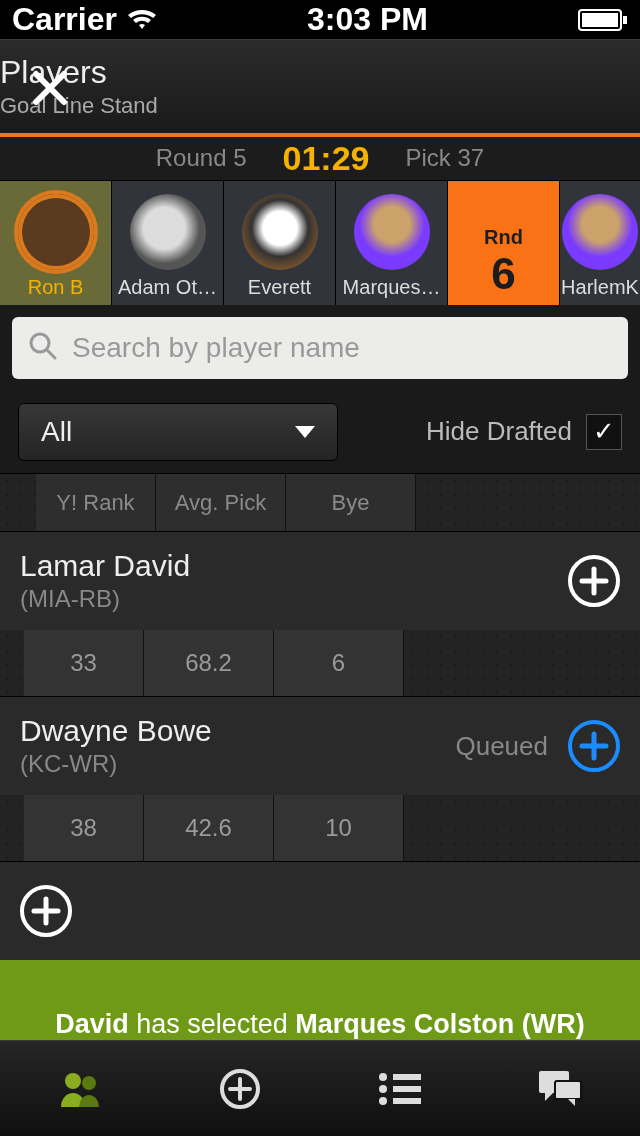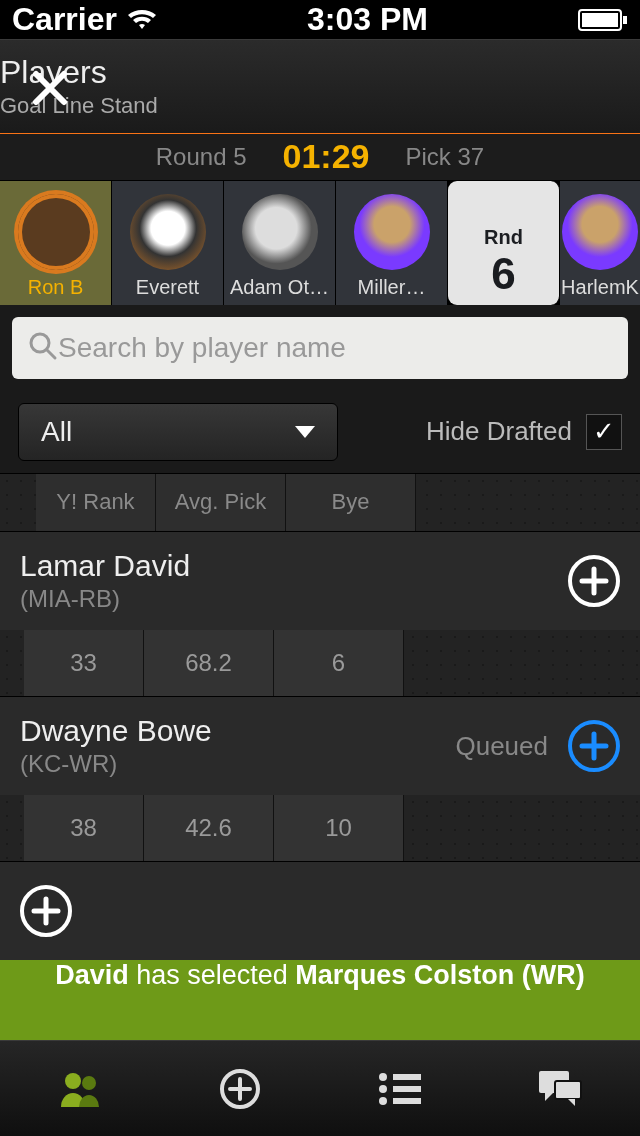--- a/index.html
+++ b/index.html
@@ -12,41 +12,41 @@
   .wifi-icon svg, .battery-icon svg { display:block; }
 
   
   .header { height:96px; background:linear-gradient(#2b2b2b,#1a1a1a); border-top:1px solid #3a3a3a; display:flex; align-items:center; position:relative; }
   .close-x { position:absolute; left:26px; top:24px; width:48px; height:48px; display:flex; align-items:center; justify-content:center; cursor:pointer;}
   .header-titles { flex:1; text-align:left; }
   .header-title { font-size:32px; font-weight:400; color:#eee; }
   .header-sub { font-size:22px; color:#aaa; margin-top:2px; }
 
   
-  .round-row { height:48px; background:#1c1c1c; display:flex; align-items:center; justify-content:center; gap:36px; border-top:1px solid #f97316; }
+  .round-row { height:48px; background:#1c1c1c; display:flex; align-items:center; justify-content:center; gap:36px; border-top:4px solid #f97316; }
   .round-label, .pick-label { color:#888; font-size:24px; }
   .timer { color:#f5b200; font-size:34px; font-weight:700; }
 
   
   .drafter-strip { height:128px; display:flex; border-top:1px solid #000; }
   .drafter { width:112px; flex:0 0 112px; display:flex; flex-direction:column; align-items:center; justify-content:flex-end; padding-bottom:6px; border-right:1px solid #000; position:relative; }
   .drafter.active { background:#6a6a38; }
   .drafter:not(.active){ background:#31343a; }
   .drafter .avatar { width:76px; height:76px; border-radius:50%; margin-top:8px; display:flex; align-items:center; justify-content:center; font-size:30px; }
   .drafter.active .avatar { box-shadow:0 0 0 4px #d97a1f inset, 0 0 0 4px #d97a1f; background:#5a3b1f;}
   .drafter .name { font-size:20px; margin-top:6px; color:#ddd; white-space:nowrap; overflow:hidden; text-overflow:ellipsis; max-width:104px; text-align:center;}
   .drafter.active .name { color:#f5b200; }
-  .drafter.round-marker { background:#e5e5e5; color:#1f2126;border-radius:9px; }
+  .drafter.round-marker { background:#f97316; color:#1f2126; }
   .round-marker .rnd-label { font-size:20px; color:#1c1e22; font-weight:600; margin-top:18px;}
   .round-marker .rnd-num { font-size:44px; color:#1a1c20; font-weight:700; }
   .drafter.partial { flex:0 0 80px; width:80px; border-right:none;}
 
   
   .search-wrap { padding:12px; background:#1a1a1a; }
-  .search { height:62px; background:#ececea; border-radius:6px; display:flex; align-items:center; padding:0 16px; }
+  .search { height:62px; background:#ececea; border-radius:6px; display:flex; align-items:center; padding:0 16px; gap:14px; }
   .search input { flex:1; border:none; background:transparent; font-size:28px; color:#555; outline:none; }
   .search input::placeholder { color:#999; }
 
   
   .filter-row { height:84px; display:flex; align-items:center; padding:0 18px; gap:20px; background:#1a1a1a; }
   .dropdown { flex:0 0 320px; height:58px; background:linear-gradient(#373737,#242424); border:1px solid #000; border-radius:6px; display:flex; align-items:center; justify-content:space-between; padding:0 22px; }
   .dropdown .dd-label { font-size:28px; color:#eee; }
   .caret-down { width:0; height:0; border-left:10px solid transparent; border-right:10px solid transparent; border-top:12px solid #fff; }
   .hide-drafted { margin-left:auto; display:flex; align-items:center; gap:14px; }
   .hide-drafted-label { font-size:26px; color:#bbb; }
@@ -71,21 +71,21 @@
   .add-btn { width:52px; height:52px; border:4px solid #fff; border-radius:50%; display:flex; align-items:center; justify-content:center; }
   .add-btn svg { display:block; }
   .add-btn.blue { border-color:#1a8cff; }
   .p-stats { height:66px; display:flex; background:#232323;
     background-image: radial-gradient(#1a1a1a 1px, transparent 1px);
     background-size: 14px 14px; padding-left: 24px;}
   .p-stats .col { background:#333; color:#9a9a9a; font-size:24px;}
   .p-stats .rest{flex:1;}
 
   
-  .toast { height:82px; background:#6e9a18; display:flex; align-items:flex-start; justify-content:center; font-size:27px; }
+  .toast { height:82px; background:#6e9a18; display:flex; align-items:flex-end; justify-content:center; font-size:27px; }
   .toast b { font-weight:700; }
 
   
   .tab-bar { height:98px; background:linear-gradient(#262626,#0f0f0f); display:flex; border-top:1px solid #3a3a3a; margin-top:auto;}
   .tab { flex:1; display:flex; align-items:center; justify-content:center; }
   .tab svg { display:block; }
 
   .avatar.av1{background:radial-gradient(circle at 50% 40%, #b07030 0 40%, #2b1a0c 60%);}
   .avatar.av2{background:radial-gradient(circle at 50% 45%, #fff 0 30%, #333 50%, #8a5a2a 80%);}
   .avatar.av3{background:radial-gradient(circle at 45% 45%, #ddd 0 35%, #555 60%);}
@@ -132,30 +132,30 @@
   <span class="timer">01:29</span>
   <span class="pick-label">Pick 37</span>
 </div>
 
 <div class="drafter-strip">
   <div class="drafter active">
     <div class="avatar av1"></div>
     <div class="name">Ron B</div>
   </div>
   <div class="drafter">
+    <div class="avatar av3"></div>
+    <div class="name">Adam Ot…</div>
+  </div>
+  <div class="drafter">
     <div class="avatar av2"></div>
     <div class="name">Everett</div>
   </div>
   <div class="drafter">
-    <div class="avatar av3"></div>
-    <div class="name">Adam Ot…</div>
-  </div>
-  <div class="drafter">
     <div class="avatar av4"></div>
-    <div class="name">Miller…</div>
+    <div class="name">Marques…</div>
   </div>
   <div class="drafter round-marker">
     <div class="rnd-label">Rnd</div>
     <div class="rnd-num">6</div>
   </div>
   <div class="drafter partial">
     <div class="avatar av4"></div>
     <div class="name">HarlemK</div>
   </div>
 </div>

